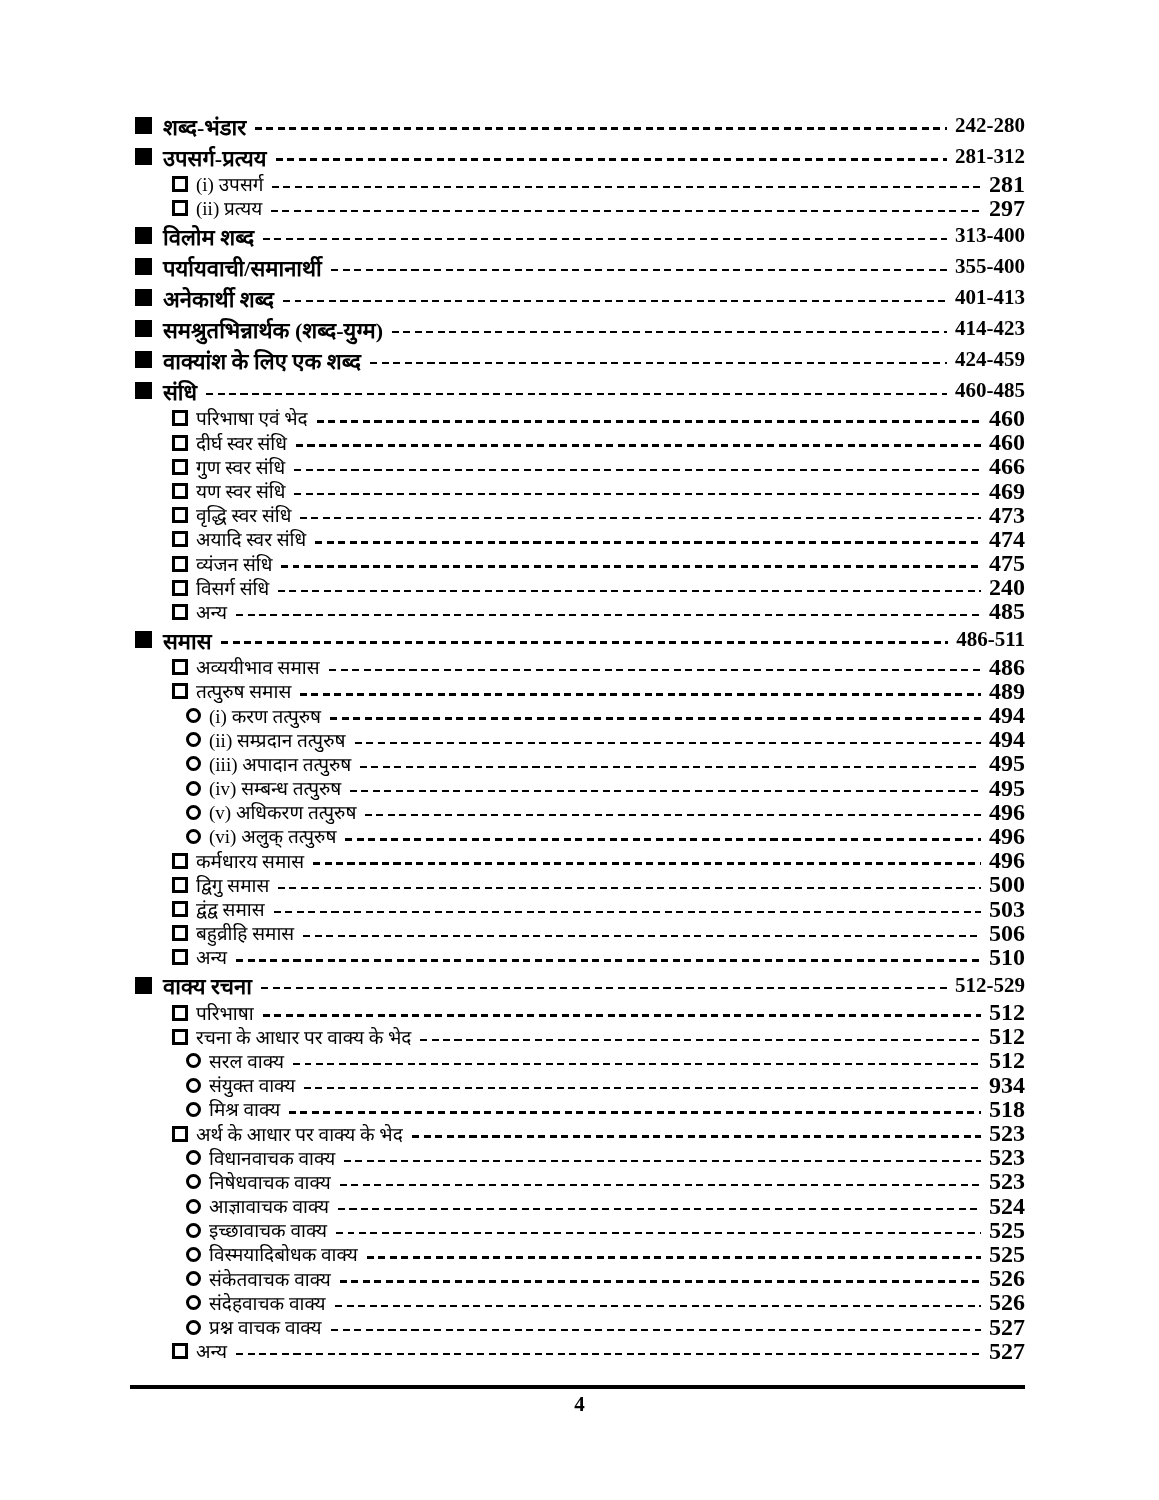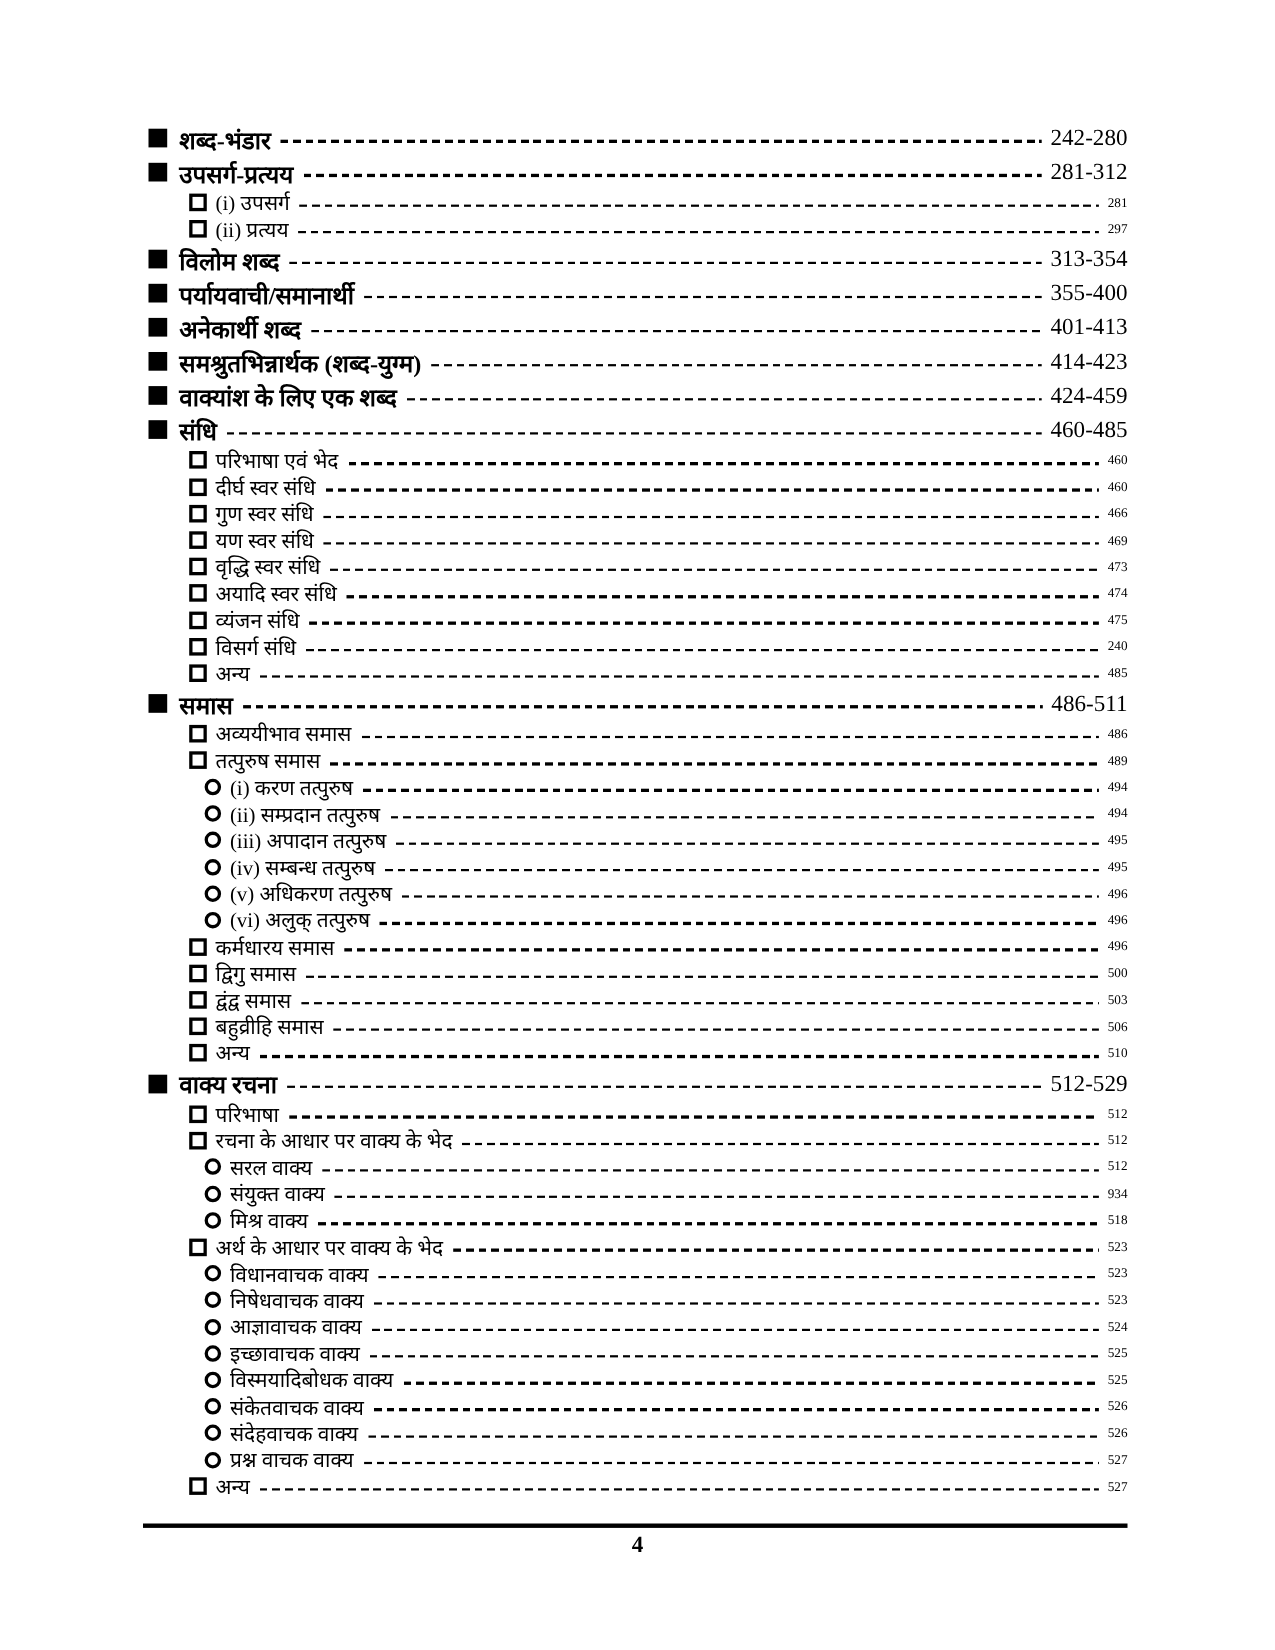--- a/index.html
+++ b/index.html
@@ -65,24 +65,24 @@
   }
   .leader {
     flex: 1 1 auto;
     height: 2.4px;
     margin: 0 8px 0 2px;
     transform: translateY(3px);
     background: repeating-linear-gradient(to right, #000 0 7px, transparent 7px 11.5px);
   }
   .pagenum {
     flex: none;
-    font-weight: 400;
+    font-weight: 700;
   }
   .toc-row.l1 .pagenum { font-size: 21px; }
-  .toc-row.l2 .pagenum, .toc-row.l3 .pagenum { font-size: 12px; }
+  .toc-row.l2 .pagenum, .toc-row.l3 .pagenum { font-size: 24px; }
 
   .footer-rule {
     position: absolute;
     left: 130px;
     width: 895px;
     top: 1385px;
     height: 4px;
     background: #000;
   }
   .footer-pagenum {
@@ -122,21 +122,21 @@
       <div class="toc-row l2">
     <span class="bullet b2"></span>
     <span class="label">(ii) प्रत्यय</span>
     <span class="leader"></span>
     <span class="pagenum">297</span>
   </div>
       <div class="toc-row l1">
     <span class="bullet b1"></span>
     <span class="label">विलोम शब्द</span>
     <span class="leader"></span>
-    <span class="pagenum">313-354</span>
+    <span class="pagenum">313-400</span>
   </div>
       <div class="toc-row l1">
     <span class="bullet b1"></span>
     <span class="label">पर्यायवाची/समानार्थी</span>
     <span class="leader"></span>
     <span class="pagenum">355-400</span>
   </div>
       <div class="toc-row l1">
     <span class="bullet b1"></span>
     <span class="label">अनेकार्थी शब्द</span>

